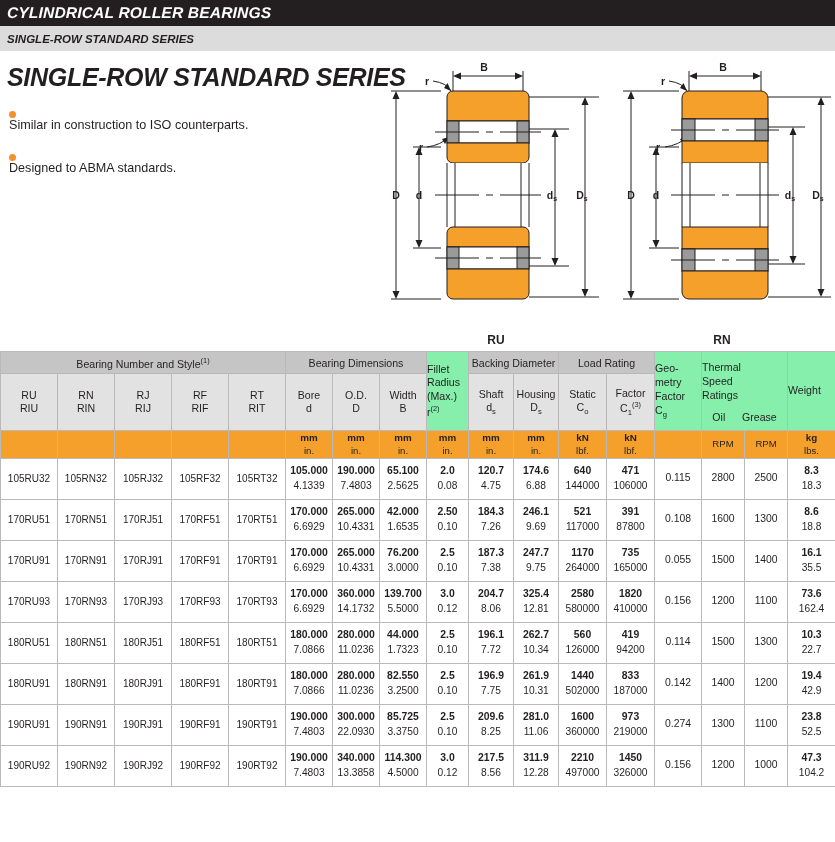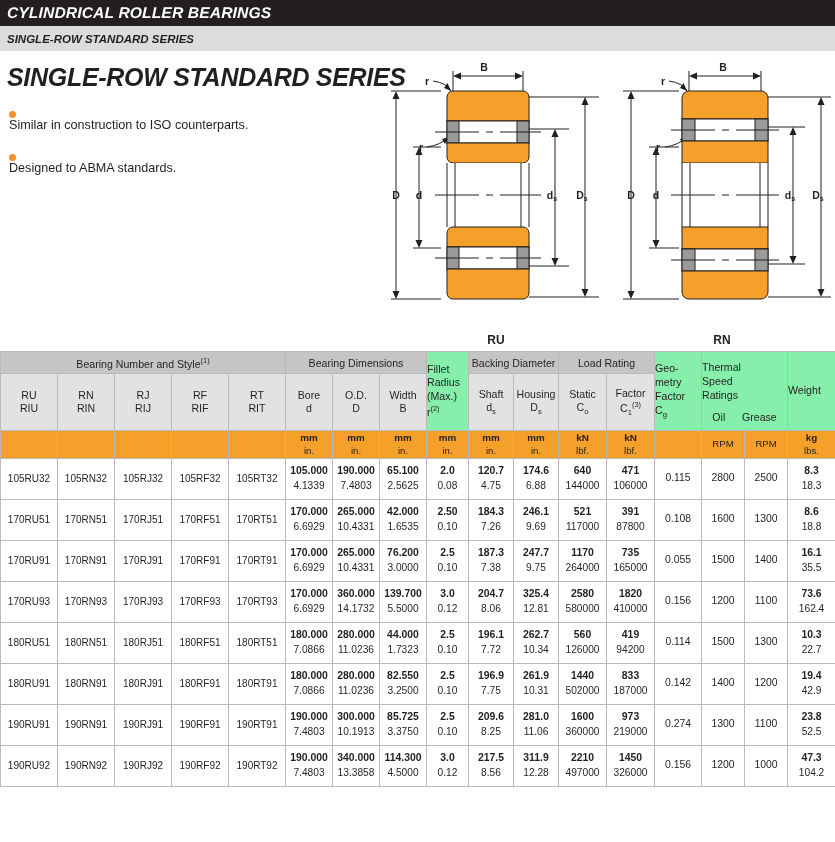--- a/index.html
+++ b/index.html
@@ -738,21 +738,21 @@
         <td class="part">190RN91</td>
         <td class="part">190RJ91</td>
         <td class="part">190RF91</td>
         <td class="part">190RT91</td>
         <td>
           <div class="v-top">190.000</div>
           <div class="v-bot">7.4803</div>
         </td>
         <td>
           <div class="v-top">300.000</div>
-          <div class="v-bot">10.1913</div>
+          <div class="v-bot">22.0930</div>
         </td>
         <td>
           <div class="v-top">85.725</div>
           <div class="v-bot">3.3750</div>
         </td>
         <td>
           <div class="v-top">2.5</div>
           <div class="v-bot">0.10</div>
         </td>
         <td>

